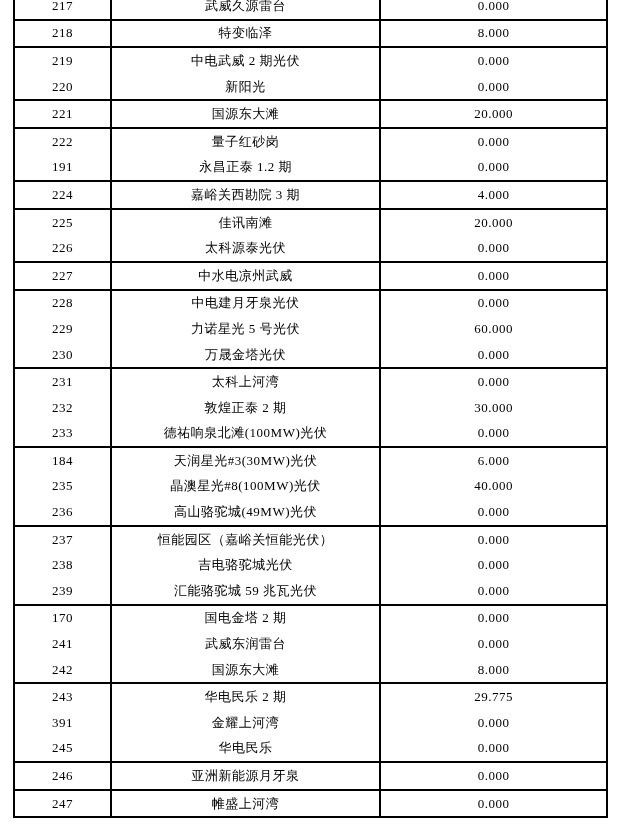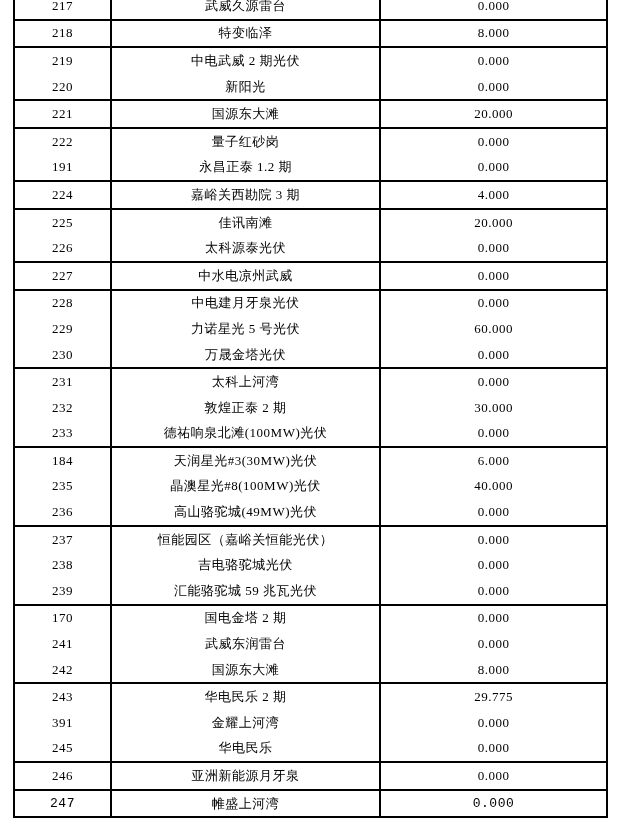--- a/index.html
+++ b/index.html
@@ -15,21 +15,20 @@
     left: 13px; top: -9px;
     width: 595px;
     border: 2px solid #000000;
     background: #ffffff;
   }
   .group {
     border-bottom: 2px solid #000000;
   }
   .group:last-child {
     border-bottom: none;
-    font-family: Liberation Mono, monospace;
   }
   .row {
     display: flex;
     height: 25.6px;
     align-items: stretch;
   }
   .cell {
     display: flex;
     align-items: center;
     justify-content: center;

